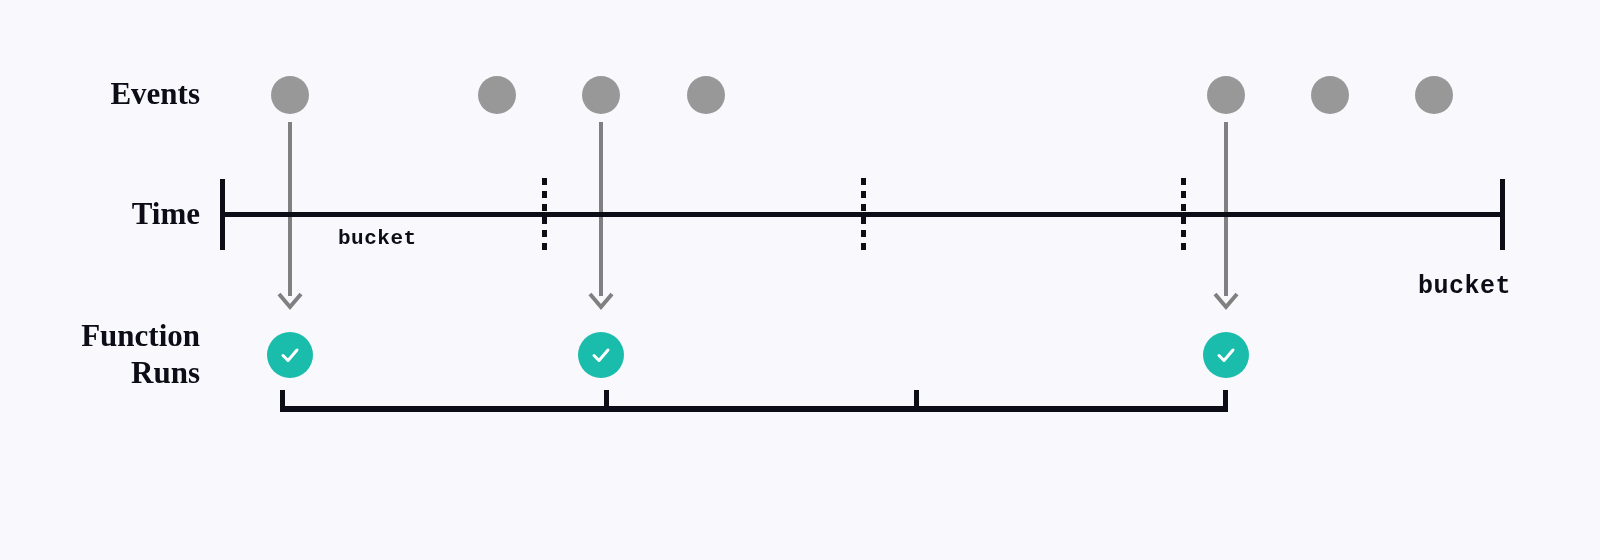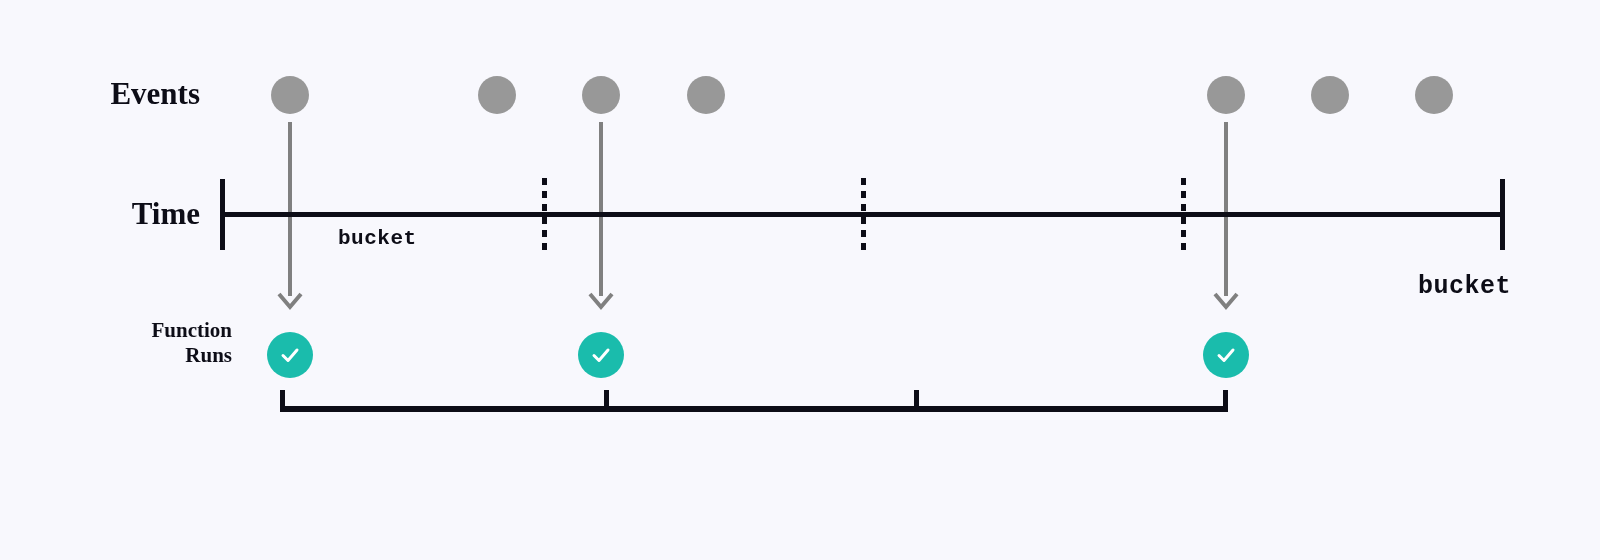--- a/index.html
+++ b/index.html
@@ -37,22 +37,21 @@
   #label-time {
     left: 0px;
     top: 196px;
     width: 200px;
     font-size: 31px;
   }
   #label-function-runs {
     left: 0px;
     top: 318px;
     width: 200px;
-    font-size: 21px;
-    margin-left: 32px;
+    font-size: 31px;
   }
   .event-dot {
     position: absolute;
     width: 38px;
     height: 38px;
     border-radius: 50%;
     background: #989898;
     top: 76px;
     margin-left: -19px;
   }

